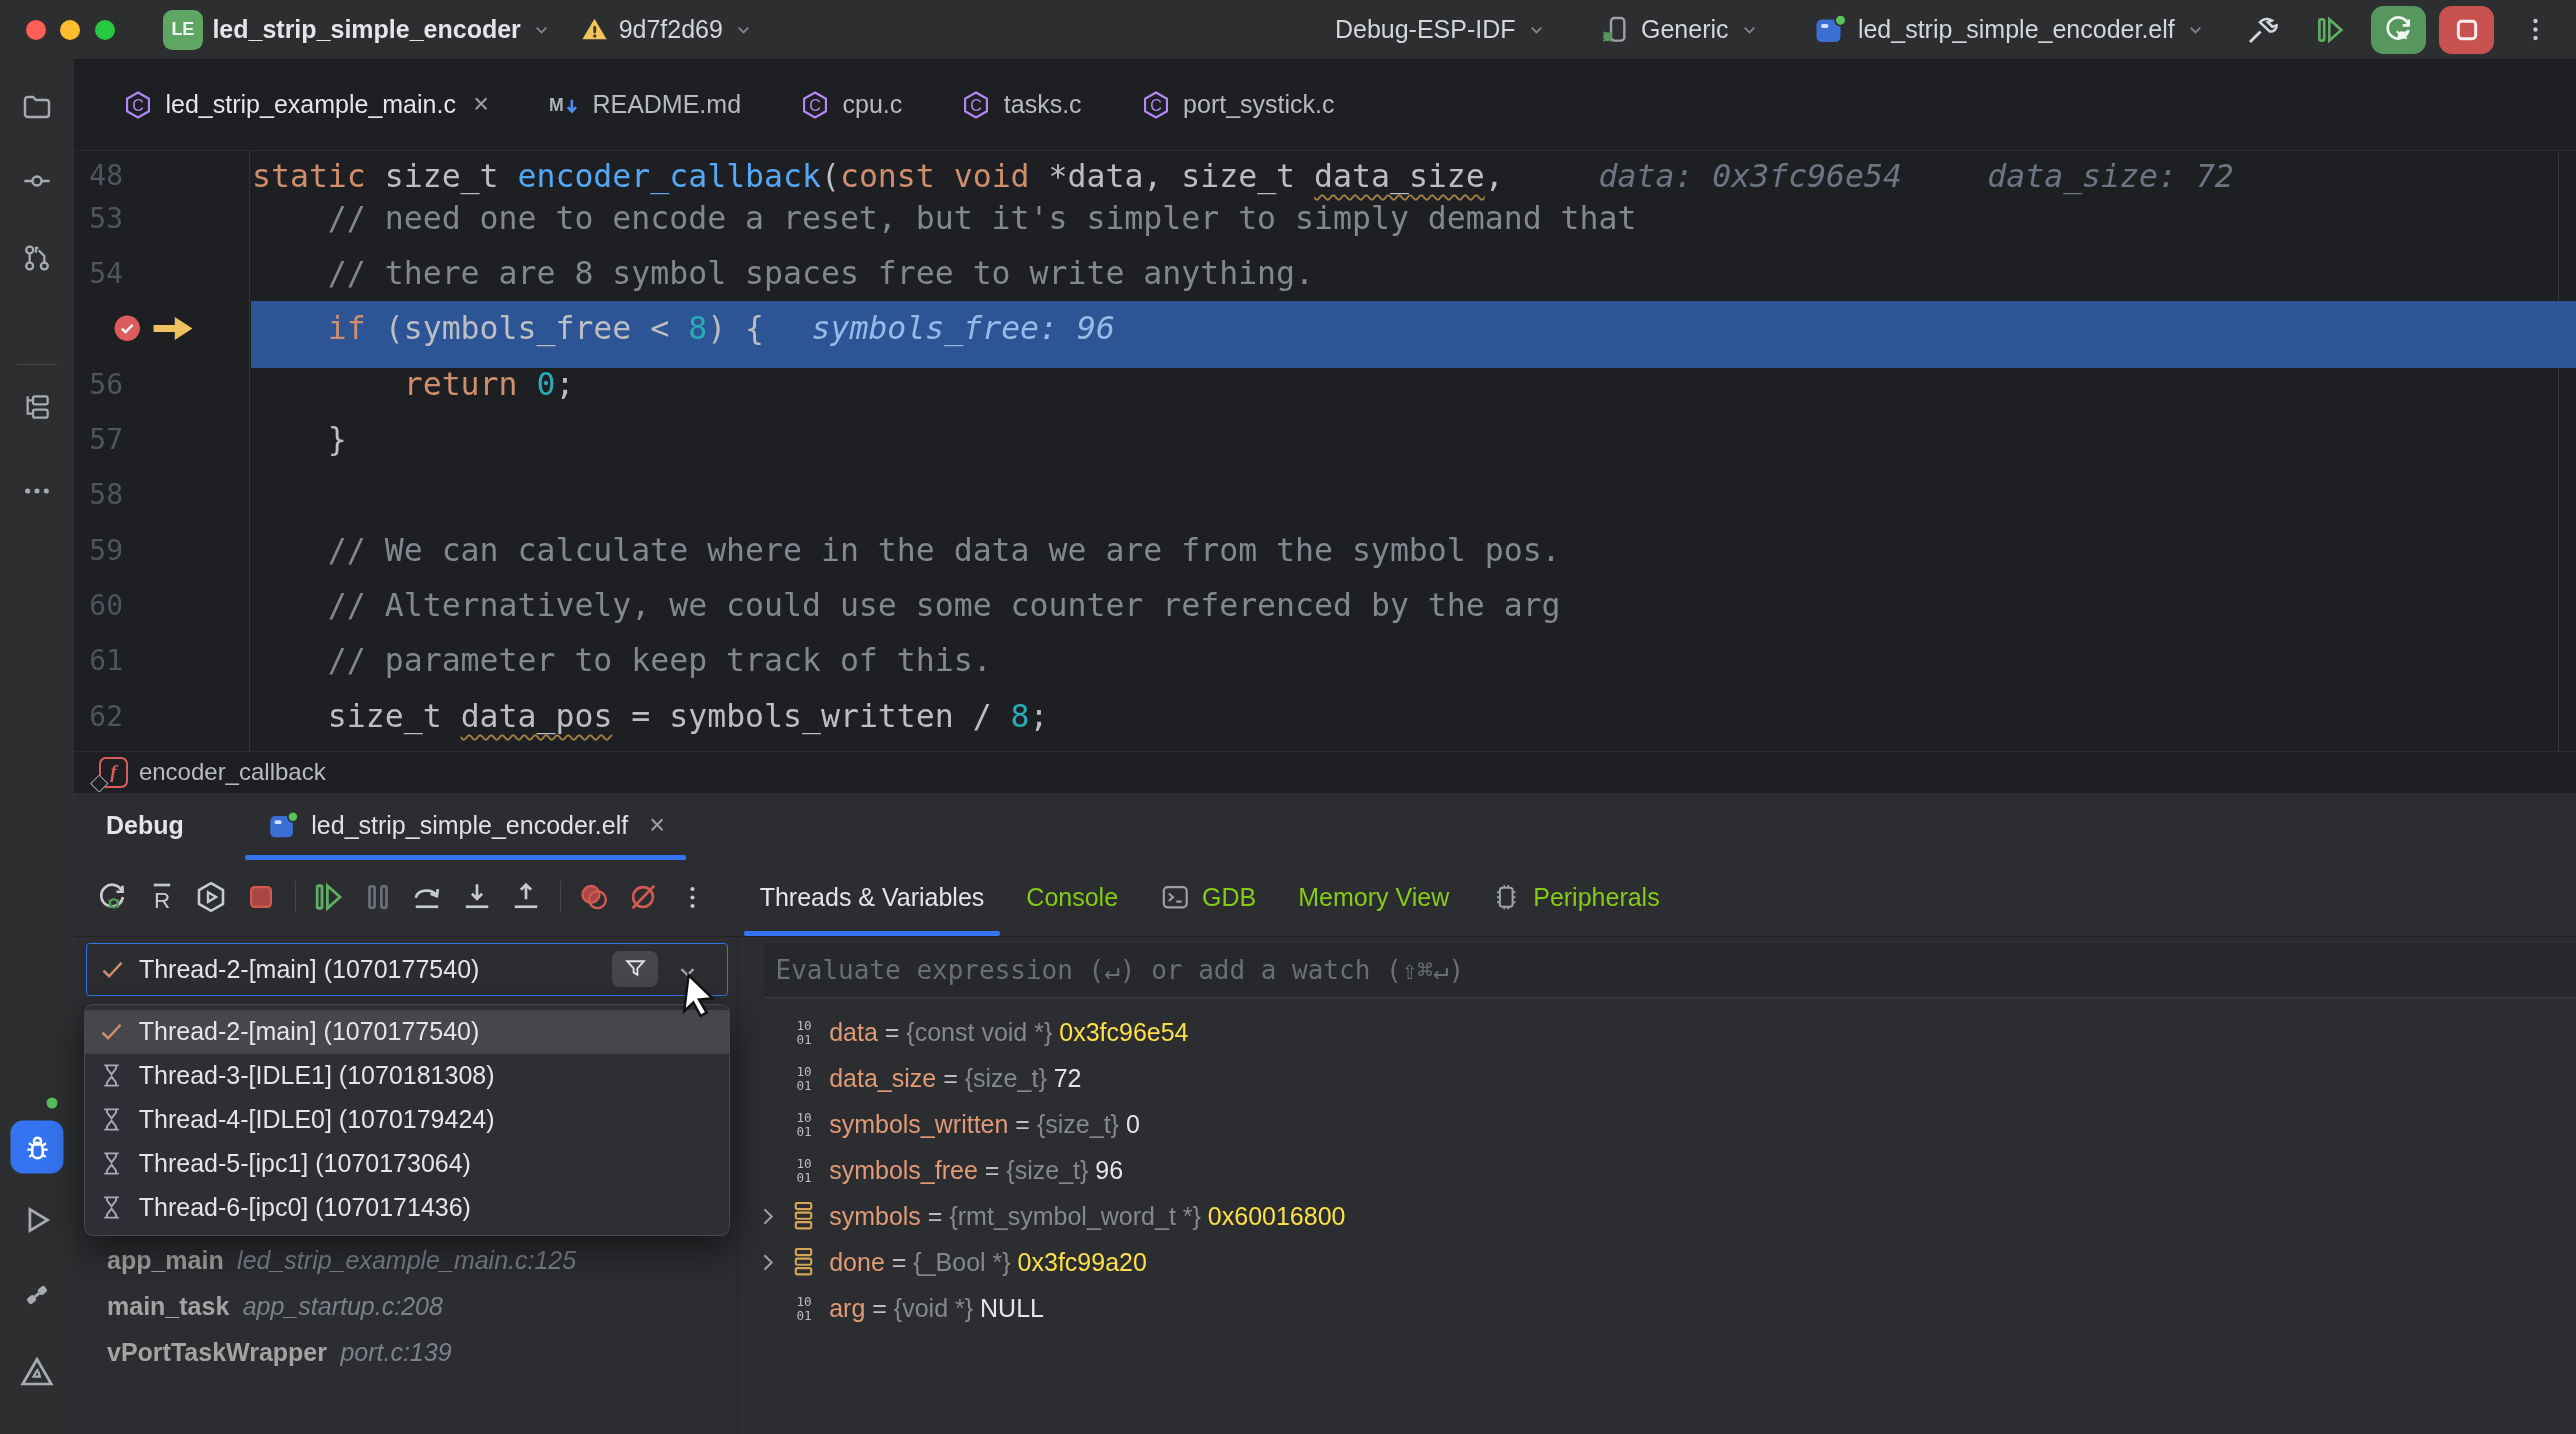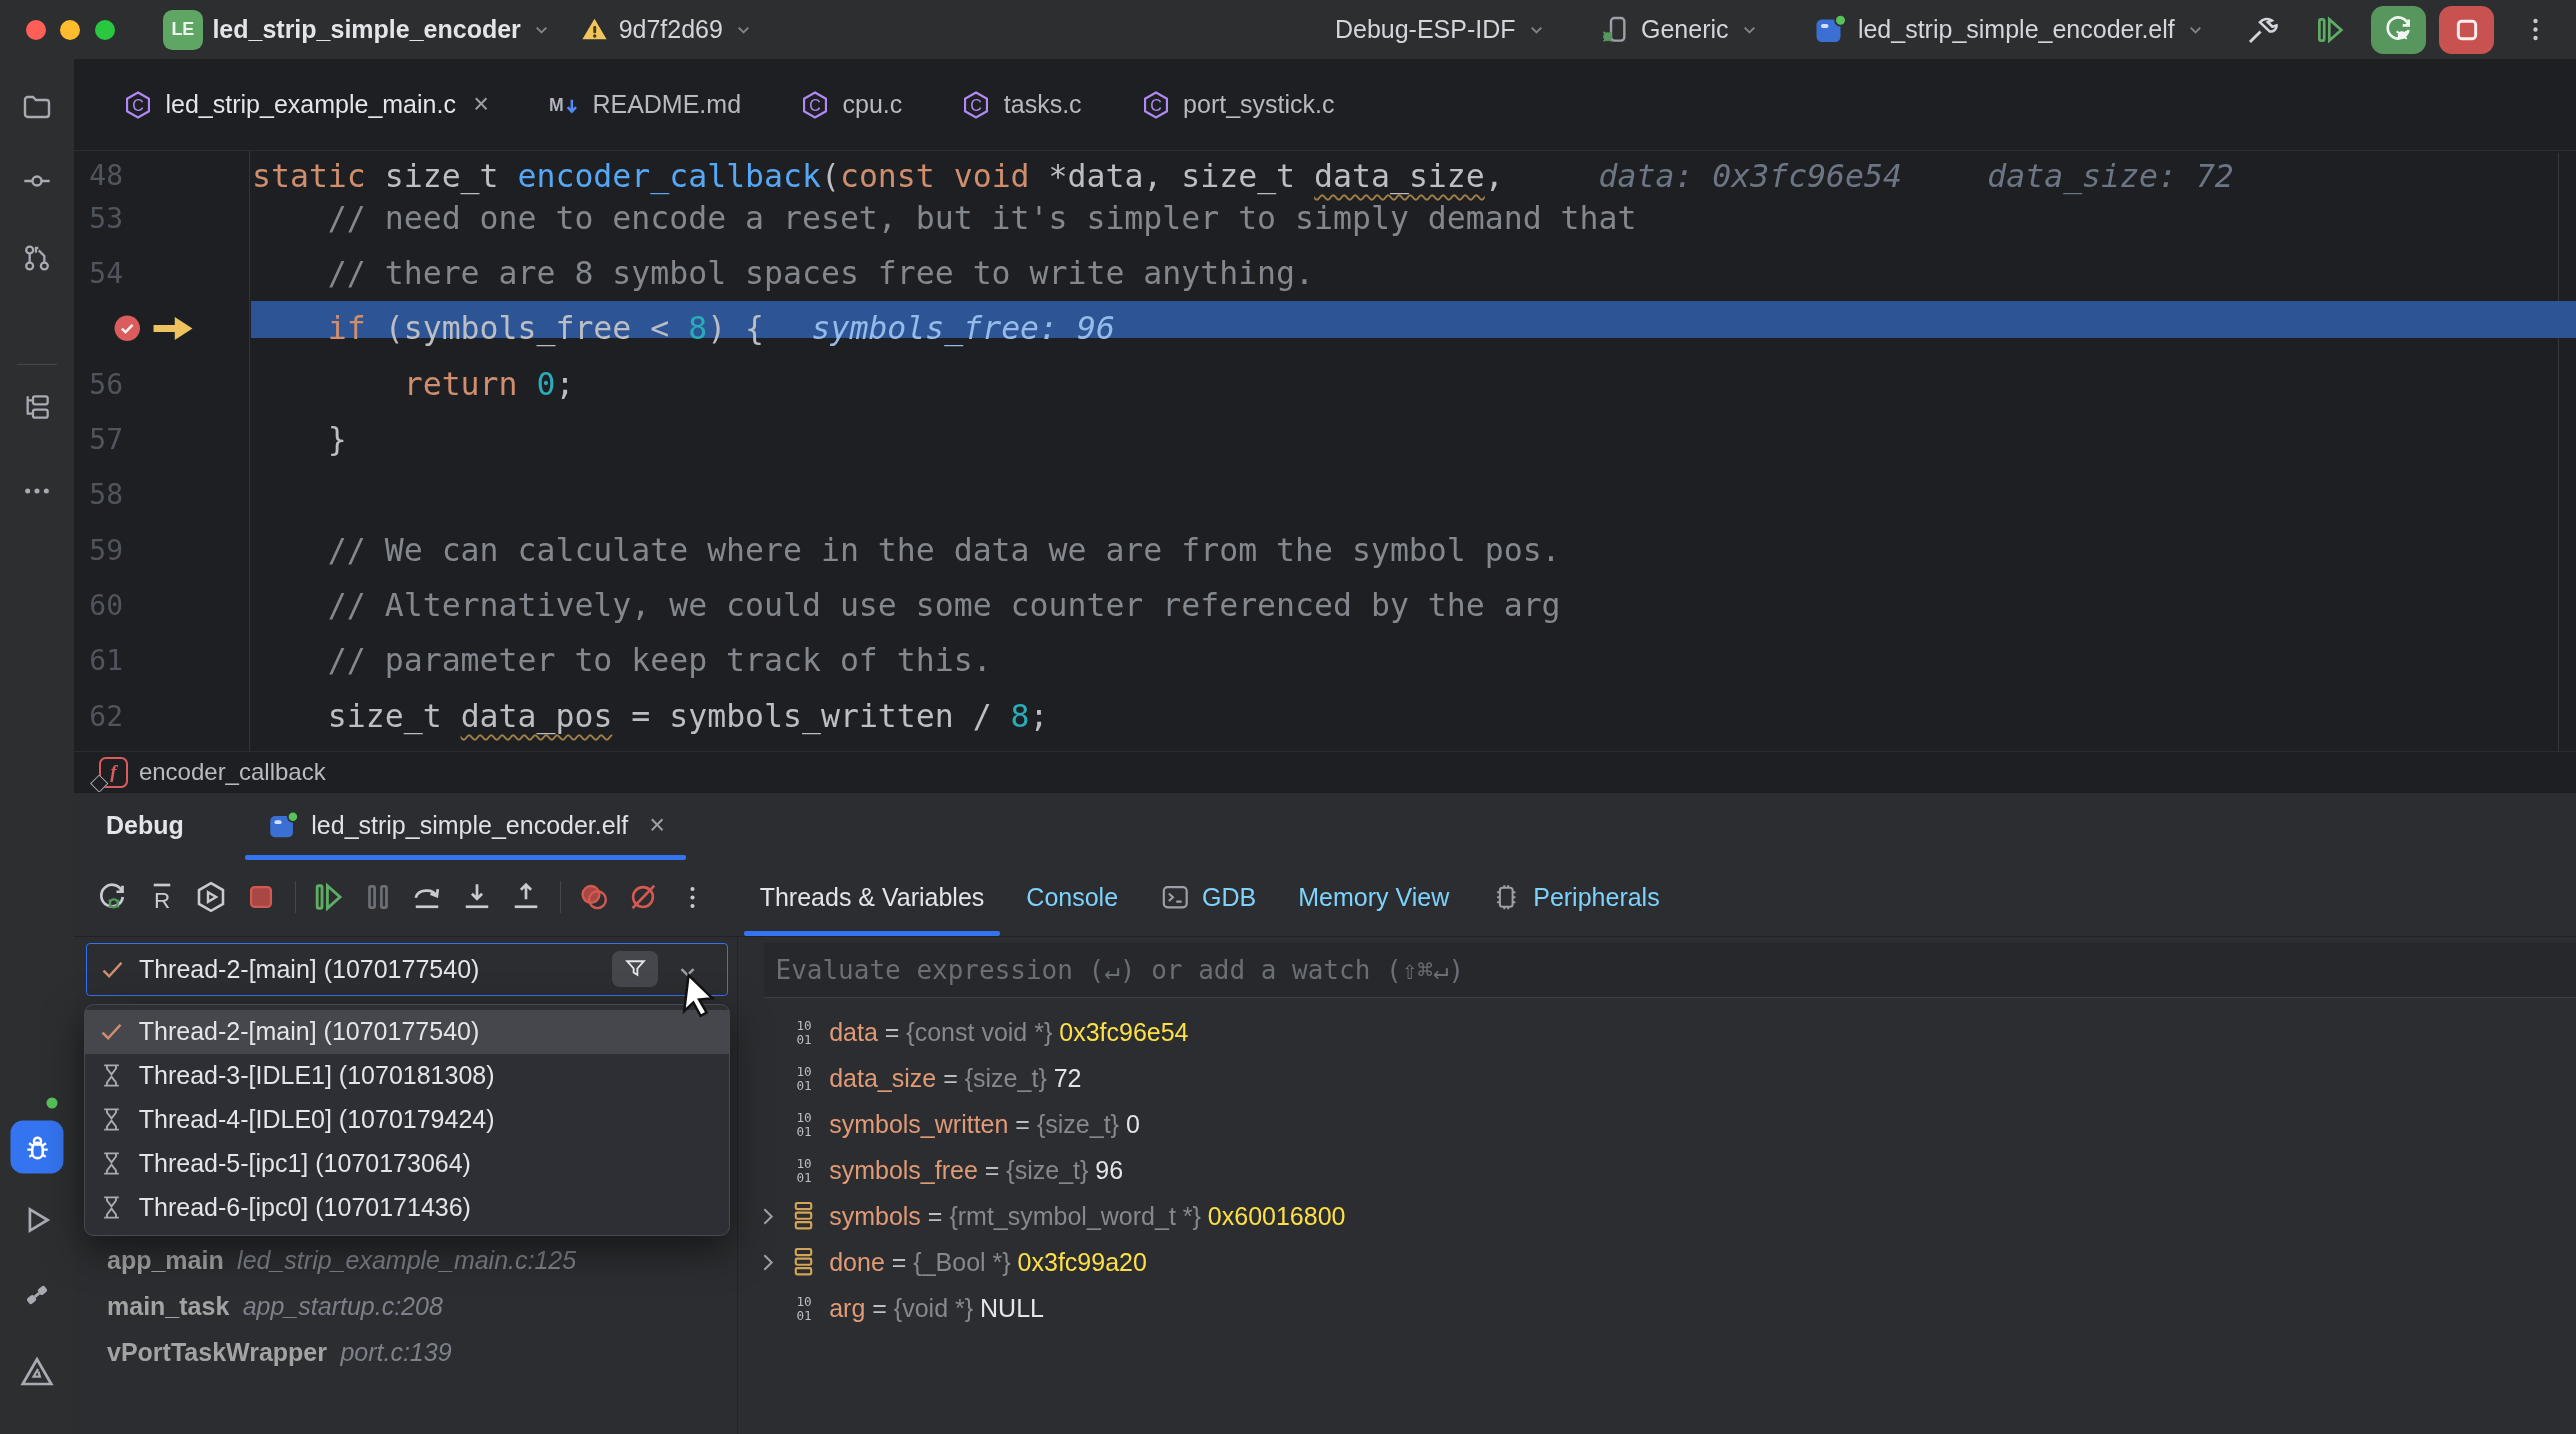--- a/index.html
+++ b/index.html
@@ -51,21 +51,21 @@
   #dheader{position:absolute;left:0;top:0;right:0;height:65px;display:flex;align-items:center;font-size:25px;}
   #dheader .dtitle{font-weight:bold;margin-left:32px;color:#e3e5e9;}
   .sess{position:relative;display:flex;align-items:center;gap:11.5px;margin-left:61px;height:100%;padding:0 21px;color:#dfe1e5;}
   .sess .underline{position:absolute;left:0;right:0;bottom:-1.9px;height:4.8px;background:#3574f0;border-radius:1.9px;}
   .sess .close{color:#9da0a8;font-size:27px;margin-left:9.5px;}
   #dtoolbar{position:absolute;left:0;top:65px;right:0;height:79px;border-bottom:1px solid #202225;
     display:flex;align-items:center;padding-left:19px;box-sizing:border-box;}
   .ibtn{width:38px;height:38px;margin-right:11.5px;display:flex;align-items:center;justify-content:center;}
   .vsep{width:1px;height:32px;background:#45474c;margin:0 13.4px 0 3.8px;}
   #debug-tabs{display:flex;height:100%;margin-left:15.3px;}
-  .dtab{display:flex;align-items:center;gap:11.5px;padding:0 21px;font-size:25px;color:#7dd3fc;height:100%;position:relative;white-space:nowrap;}
+  .dtab{display:flex;align-items:center;gap:11.5px;padding:0 21px;font-size:25px;color:#84cc16;height:100%;position:relative;white-space:nowrap;}
   .dtab.active{color:#e3e5e9;align-items:center;}
   .dtab.active::after{content:"";position:absolute;left:5.7px;right:5.7px;bottom:0;height:4.8px;background:#3574f0;border-radius:1.9px;}
   #lsep{position:absolute;left:663px;top:144px;bottom:0;width:1px;background:#222427;}
   
   #combobox{left:86px;top:943px;width:642px;height:53px;background:#2b2d30;border:1.9px solid #3574f0;border-radius:3.8px;
     box-sizing:border-box;display:flex;align-items:center;gap:13.4px;padding-left:11.5px;font-size:25px;color:#e3e5e9;z-index:30;}
   #combobox .value{white-space:nowrap;}
   #filterbtn{position:absolute;right:69px;top:6.7px;width:46px;height:36px;background:#45474c;border-radius:7.6px;
     display:flex;align-items:center;justify-content:center;}
   #combochev{position:absolute;right:25px;top:13.4px;}
@@ -313,21 +313,21 @@
   <div id="codepane" class="abs">
     <div class="gutterline"></div>
   <div class="crow" style="height: 55px; line-height: 55px; top: -11.5px;">
         <div class="gnum" style="line-height: 55px;">53</div>
         <div class="ctext"><span class="tk-cm">    // need one to encode a reset, but it's simpler to simply demand that</span></div>
       </div>
       <div class="crow" style="height: 55px; line-height: 55px; top: 44px;">
         <div class="gnum" style="line-height: 55px;">54</div>
         <div class="ctext"><span class="tk-cm">    // there are 8 symbol spaces free to write anything.</span></div>
       </div>
-      <div class="crow" style="height: 37px; line-height: 55px; top: 99px;">
+      <div class="crow" style="height: 67px; line-height: 55px; top: 99px;">
         <div class="execbar"></div>
         <svg class="abs" style="left:38px;top:12.4px;z-index:3" width="30.5" height="30.5" viewBox="0 0 24 24">
           <circle cx="12" cy="12" r="10" fill="#db5c5c"></circle>
           <path d="M7.8 12.3l2.8 2.8 5.6-5.8" stroke="#efefef" stroke-width="2" fill="none"></path>
         </svg>
         <svg class="abs" style="left:76px;top:13.4px;z-index:3" width="46" height="29" viewBox="0 0 26 16">
           <path d="M2 6h12V1.5L24 8l-10 6.5V10H2z" fill="#eec35f"></path>
         </svg>
         <div class="ctext"><span class="tk-p">    </span><span class="tk-kw">if</span><span class="tk-p"> (symbols_free &lt; </span><span class="tk-num">8</span><span class="tk-p">) {</span><span class="tk-hint-exec hgap3">symbols_free: 96</span></div>
       </div>

